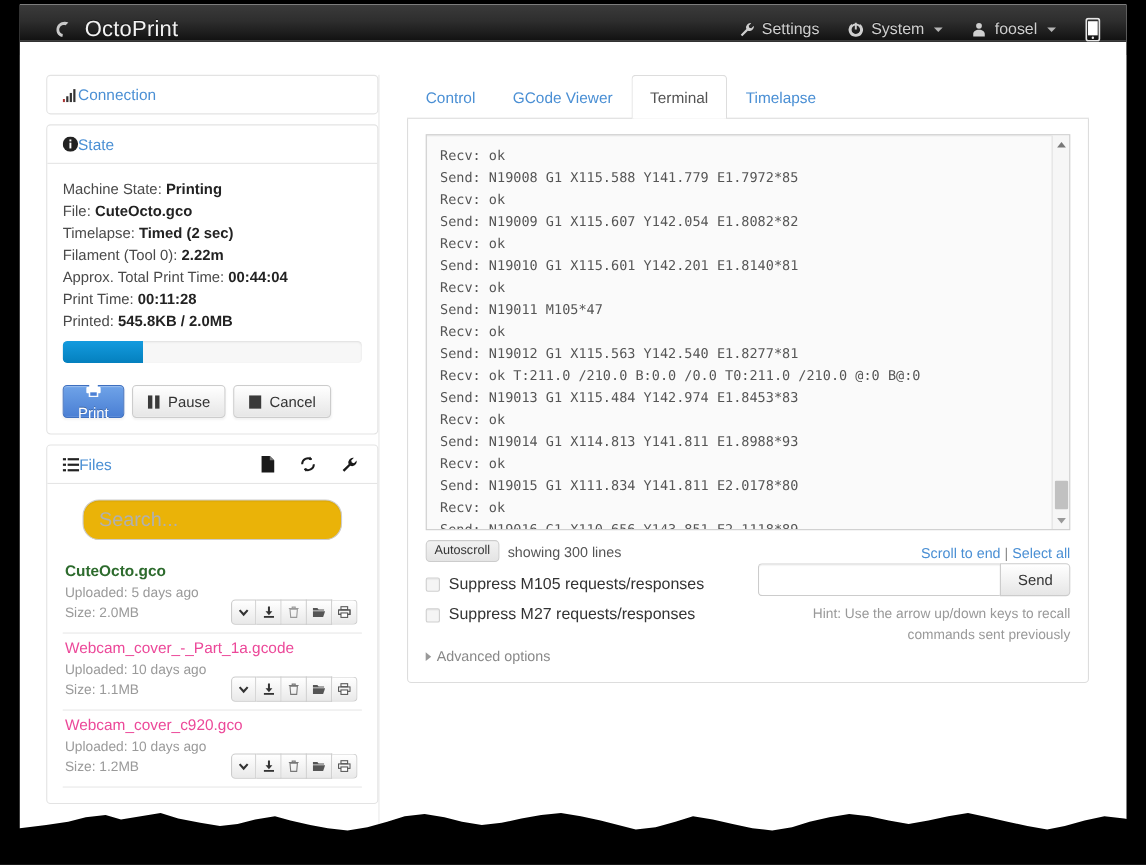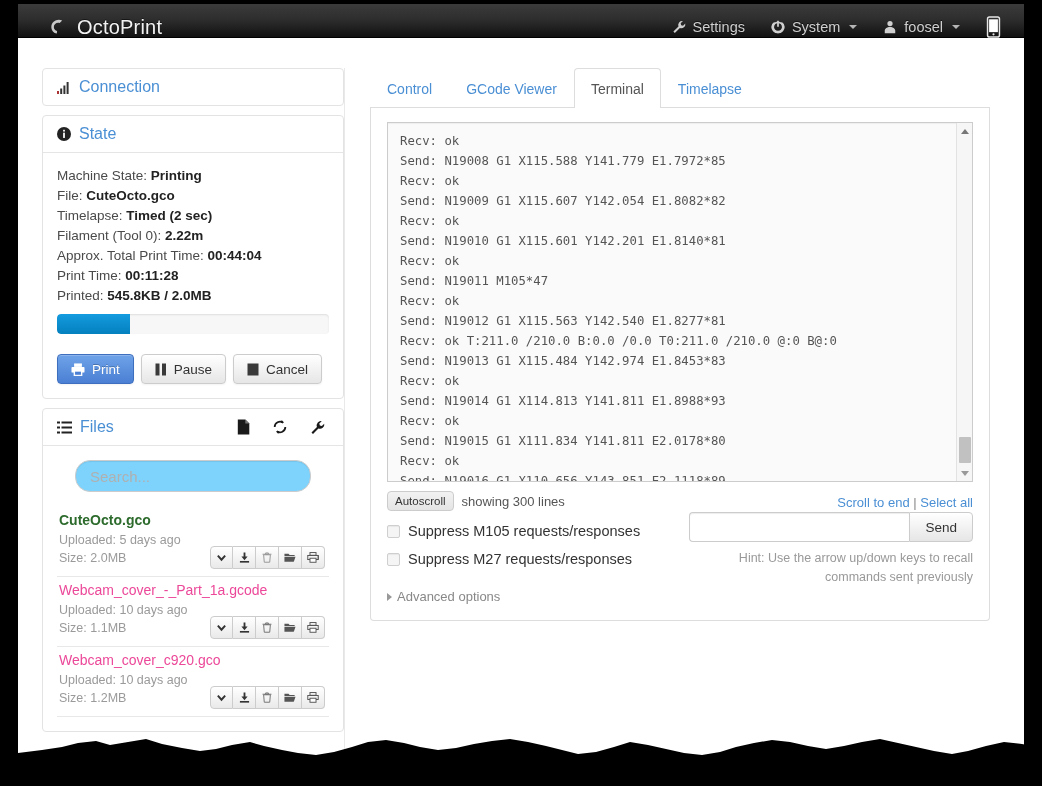--- a/index.html
+++ b/index.html
@@ -71,22 +71,22 @@
 
   
   .accordion-group {
     border: 1px solid #e3e3e3;
     border-radius: 4px;
     background: #fff;
     margin-bottom: 9px;
   }
   .accordion-heading {
     padding: 9px 14px;
-    font-size: 16px;
-    display: flex; align-items: center; gap: 8px;
+    font-size: 14px;
+    display: flex; align-items: center; 
   }
   .accordion-heading .atitle { color: #4a8fd4; cursor: pointer; }
   .accordion-heading .hicon { color: #222; display:inline-flex; align-items:center;}
   .accordion-inner {
     border-top: 1px solid #e5e5e5;
     padding: 13px 14px 14px 14px;
   }
   .heading-actions {
     margin-left: auto; display: flex; align-items: center; gap: 22px;
     padding-right: 4px;
@@ -118,32 +118,33 @@
     font-size: 13.5px; border-radius: 4px;
     border: 1px solid #ccc;
     background: linear-gradient(to bottom, #fff 0%, #e6e6e6 100%);
     color: #333; cursor: pointer; white-space: nowrap;
     box-shadow: inset 0 1px 0 rgba(255,255,255,.2), 0 1px 2px rgba(0,0,0,.05);
   }
   .btn.primary {
     background: linear-gradient(to bottom, #6fa3e8 0%, #4a7fd4 100%);
     border-color: #3e6fbf; color: #fff;
     text-shadow: 0 -1px 0 rgba(0,0,0,.25);
+    flex-direction: column;
   }
   .btn .bicon { display:inline-flex; align-items:center; }
 
   
   .search-wrap { padding: 0 0 4px 0; display:flex; justify-content:center;}
   .search-input {
-    width: 236px; height: 32px;
+    width: 236px; height: 37px;
     border: 1px solid #ccc; border-radius: 15px;
-    padding: 0 14px; font-size: 15px; color: #555;
+    padding: 0 14px; font-size: 18px; color: #555;
     font-family: "Liberation Sans", sans-serif;
     box-shadow: inset 0 1px 1px rgba(0,0,0,.075);
-    outline: none; background:#7dd3fc;
+    outline: none; background:#eab308;
   }
   .search-input::placeholder { color: #b0b0b0; }
 
   .file-list { margin-top: 12px; }
   .file-entry { border-bottom: 1px solid #e8e8e8; padding: 2px 0 9px 2px; position: relative; }
   .file-entry:first-child { padding-top: 1px; }
   .file-name { font-size: 14px; color: #ec4899; line-height: 22px; }
   .file-name.selected { font-weight: bold; color: #2d6b2d; }
   .file-meta { font-size: 12.5px; color: #9a9a9a; line-height: 18px; }
   .file-actions {

